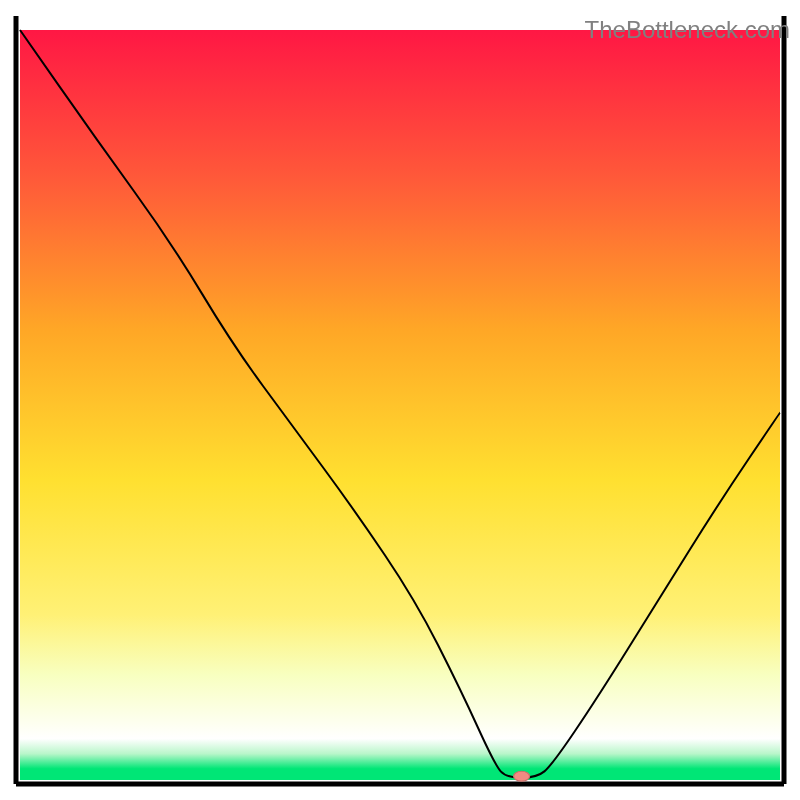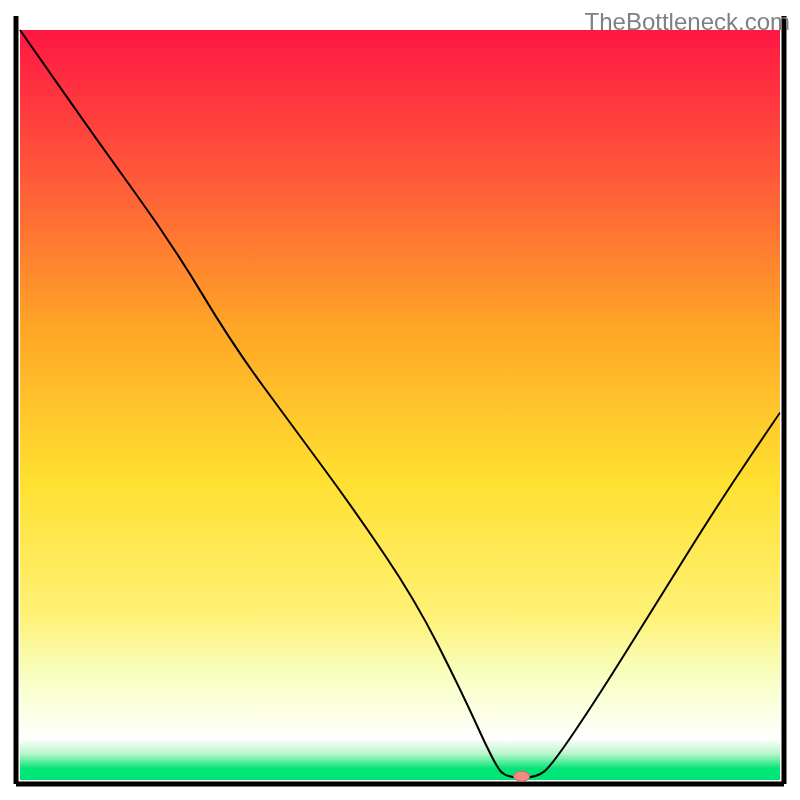--- a/index.html
+++ b/index.html
@@ -10,21 +10,21 @@
     background: #ffffff;
     font-family: Arial, Helvetica, sans-serif;
   }
   .chart-container {
     position: relative;
     width: 800px;
     height: 800px;
   }
   .watermark {
     position: absolute;
-    top: 8px;
+    top: 16px;
     right: 10px;
     color: #808080;
     font-size: 24px;
     font-weight: 500;
     z-index: 10;
   }
   svg.plot {
     display: block;
   }
 </style>

